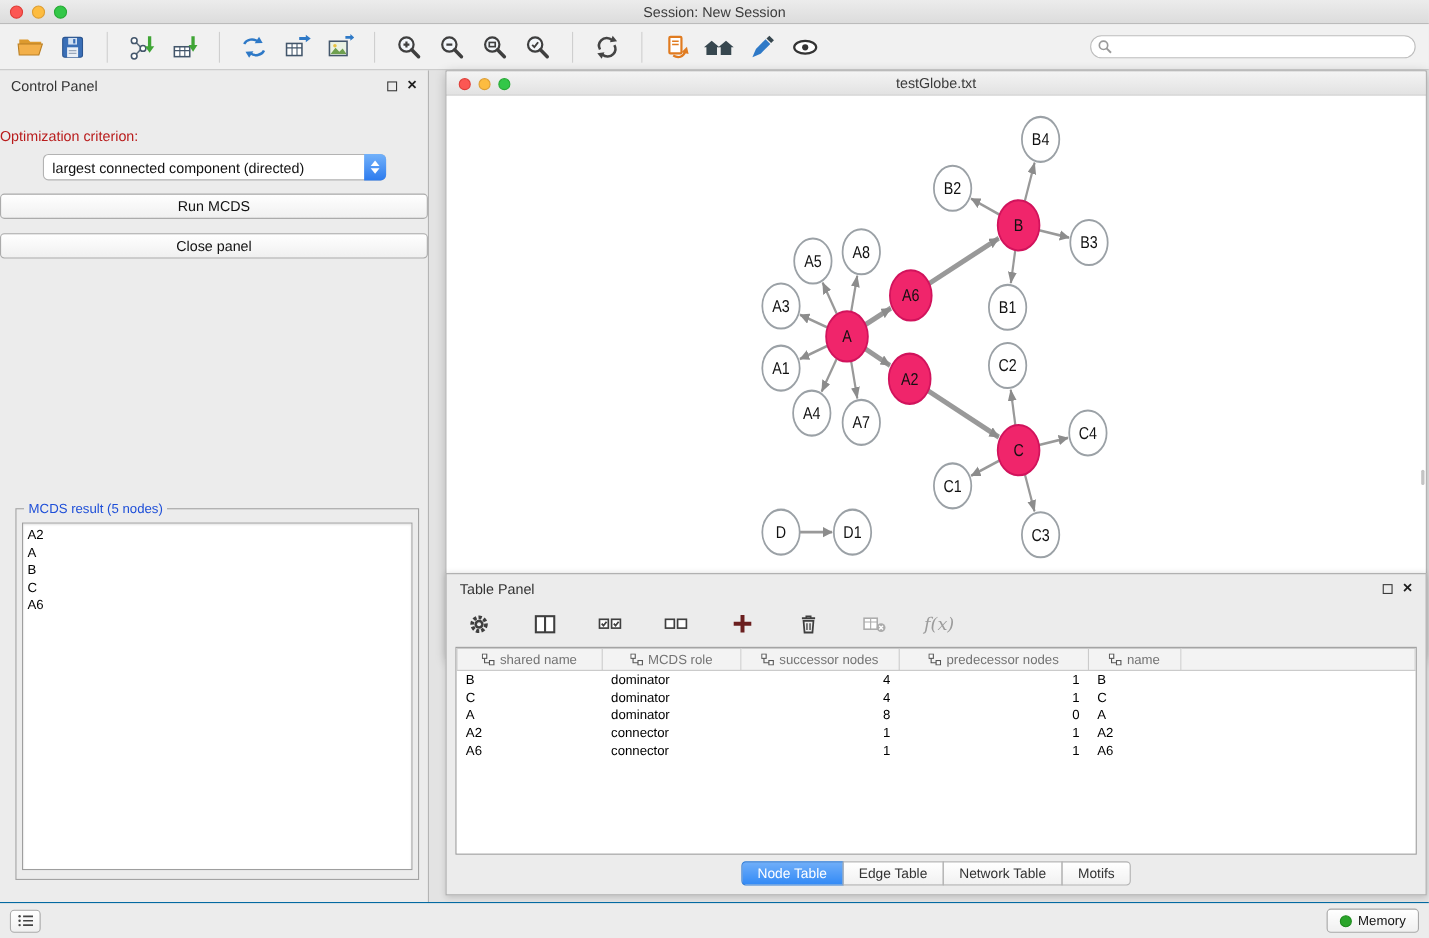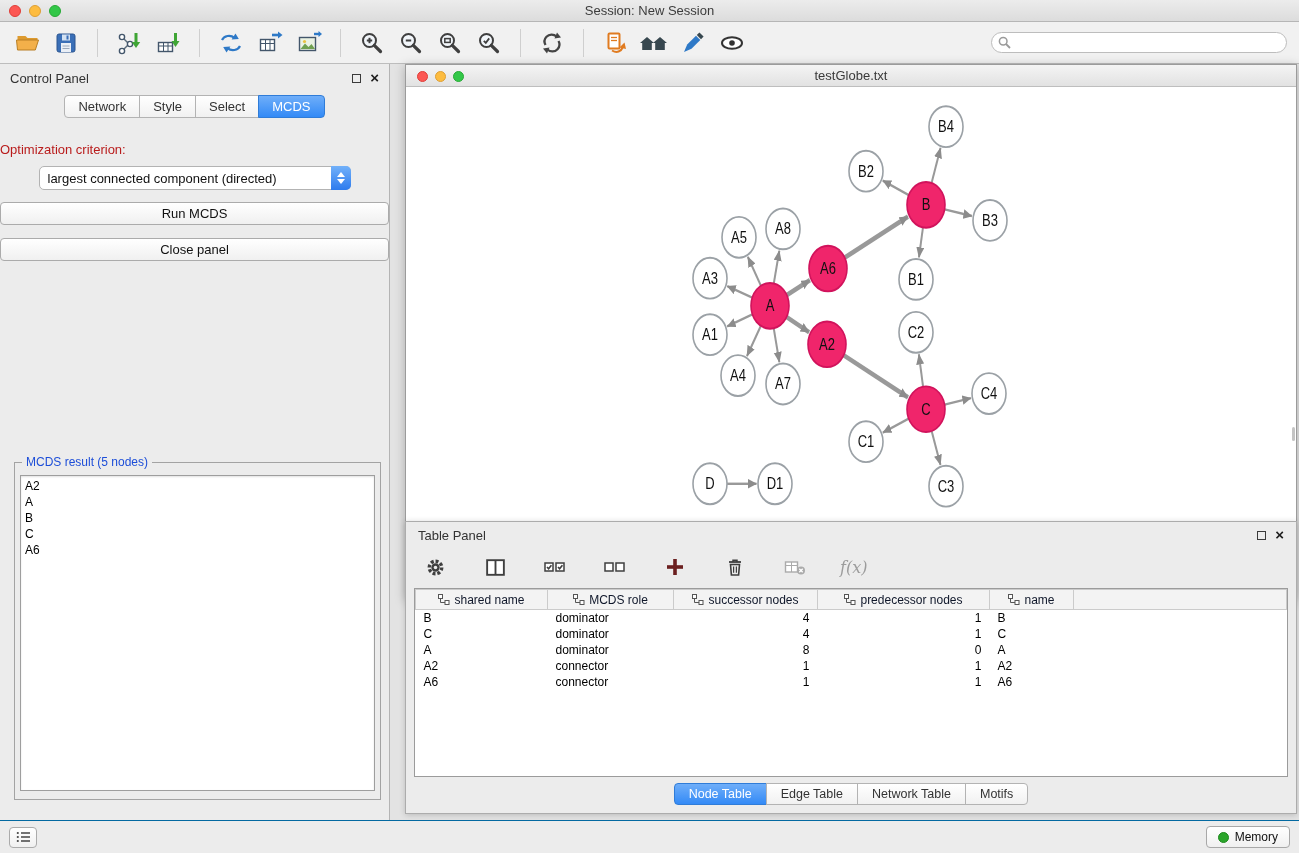--- a/index.html
+++ b/index.html
@@ -79,21 +79,21 @@
   .table-panel{position:absolute;left:15px;right:2px;top:457px;bottom:6px;background:#ECECEC;
     border:1px solid #ACACAC;box-shadow:0 1px 6px rgba(0,0,0,.18);}
   .tp-header{height:26px;display:flex;align-items:center;padding:0 12px;}
   .tp-title{font-size:13px;color:#333;}
   .tp-toolbar{height:38px;display:flex;align-items:center;gap:30px;padding-left:14px;}
   .fx{font-family:"DejaVu Serif",serif;font-style:italic;font-size:16px;color:#9c9c9c;}
   .tp-table-wrap{position:absolute;left:8px;right:8px;top:66px;bottom:36px;background:#fff;
     border:1px solid #9B9B9B;overflow:hidden;}
   table.node-table{border-collapse:collapse;table-layout:fixed;width:100%;}
   table.node-table th{background:#F3F3F3;border:1px solid #CBCBCB;font-weight:normal;font-size:12px;
-    color:#0f172a;height:20px;padding:0 4px;white-space:nowrap;overflow:hidden;}
+    color:#737373;height:20px;padding:0 4px;white-space:nowrap;overflow:hidden;}
   table.node-table th .hicon{vertical-align:-1px;margin-right:4px;}
   table.node-table td{font-size:12px;color:#000;height:16px;padding:0 8px;white-space:nowrap;overflow:hidden;}
   td.col0{padding-left:9px;}
   td.col1{padding-left:10px;}
   td.col2,td.col3{text-align:right;padding-right:8px;}
   td.col4{padding-left:10px;}
   .tp-tabs{position:absolute;bottom:8px;left:0;right:0;display:flex;justify-content:center;}
   .tp-tabs .seg{padding:3px 14px;font-size:12.5px;}
   
   .status-bar{position:absolute;bottom:0;left:0;right:0;height:33px;background:#ECECEC;
@@ -262,26 +262,20 @@
 
 <div class="main">
 
   <div class="control-panel">
     <div class="cp-header">
       <span class="cp-title">Control Panel</span>
       <span class="panel-controls">
         <span class="float-box"></span>
         <span class="close-x">×</span>
       </span>
-    </div>
-    <div class="cp-tabs">
-      <div class="seg">Network</div>
-      <div class="seg">Style</div>
-      <div class="seg">Select</div>
-      <div class="seg active">MCDS</div>
     </div>
     <div class="opt-label">Optimization criterion:</div>
     <div class="dropdown">
       <span>largest connected component (directed)</span>
       <span class="dd-stepper">
         <span class="dd-up"></span>
           <span class="dd-down"></span>
       </span>
     </div>
     <div class="cp-buttons">

